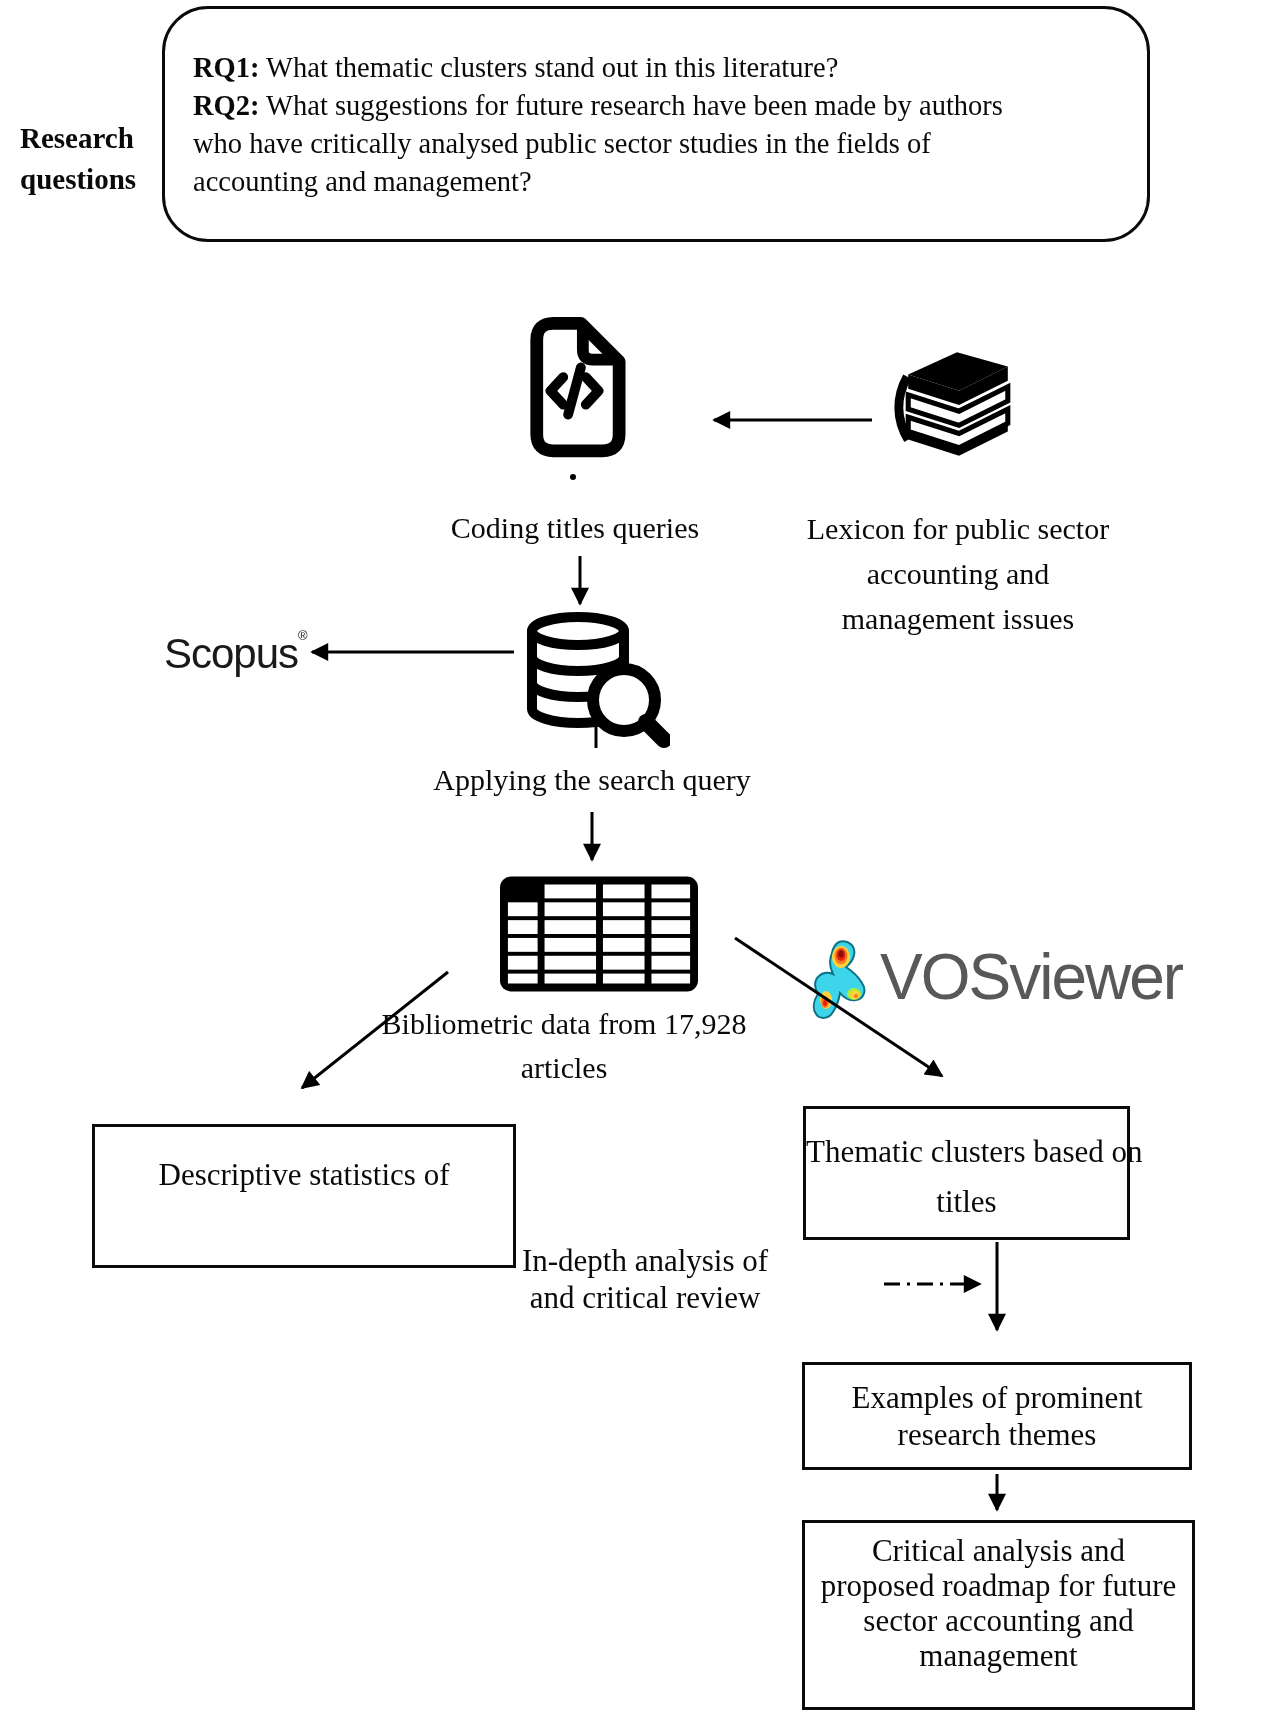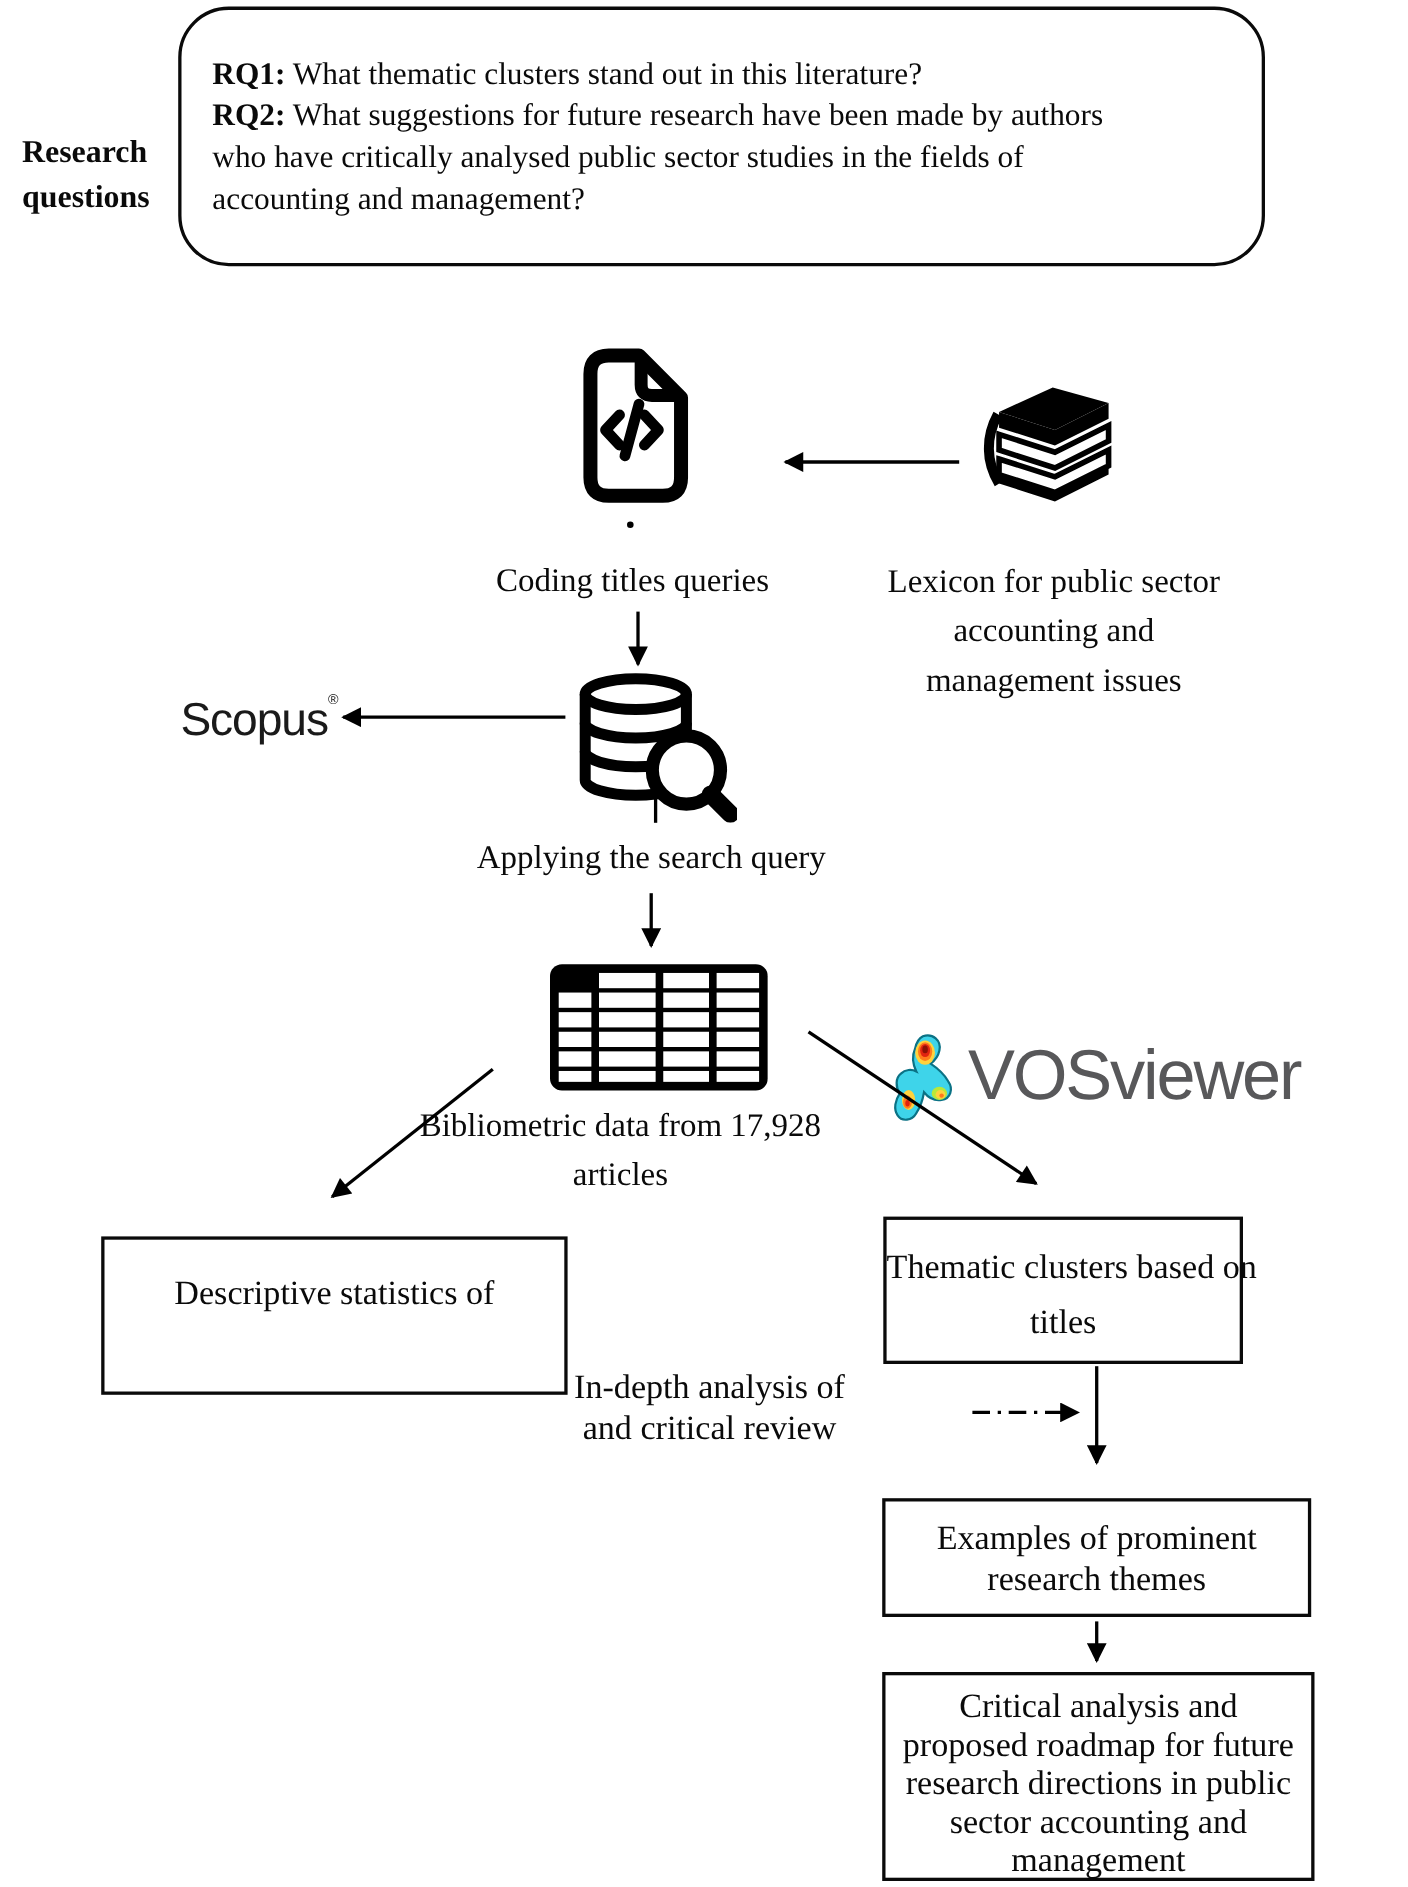--- a/index.html
+++ b/index.html
@@ -165,21 +165,20 @@
   </div>
 
   <div class="abs fbox" style="left:802px;top:1362px;width:390px;height:108px;padding-top:14px;line-height:37px;">
     <span class="nw">Examples of prominent</span>
     <span class="nw">research themes</span>
   </div>
 
   <div class="abs fbox" style="left:802px;top:1520px;width:393px;height:190px;padding-top:10px;line-height:35px;">
     <span class="nw">Critical analysis and</span>
     <span class="nw">proposed roadmap for future</span>
-    <span class="nw">research directions in public</span>
     <span class="nw">sector accounting and</span>
     <span class="nw">management</span>
   </div>
 
   <svg class="overlay" width="1280" height="1715" viewBox="0 0 1280 1715">
     <defs>
       <marker id="ah" viewBox="0 0 10 10" refX="9" refY="5" markerWidth="6.5" markerHeight="6" orient="auto">
         <path d="M0,0 L10,5 L0,10 Z" fill="#000"></path>
       </marker>
     </defs>

